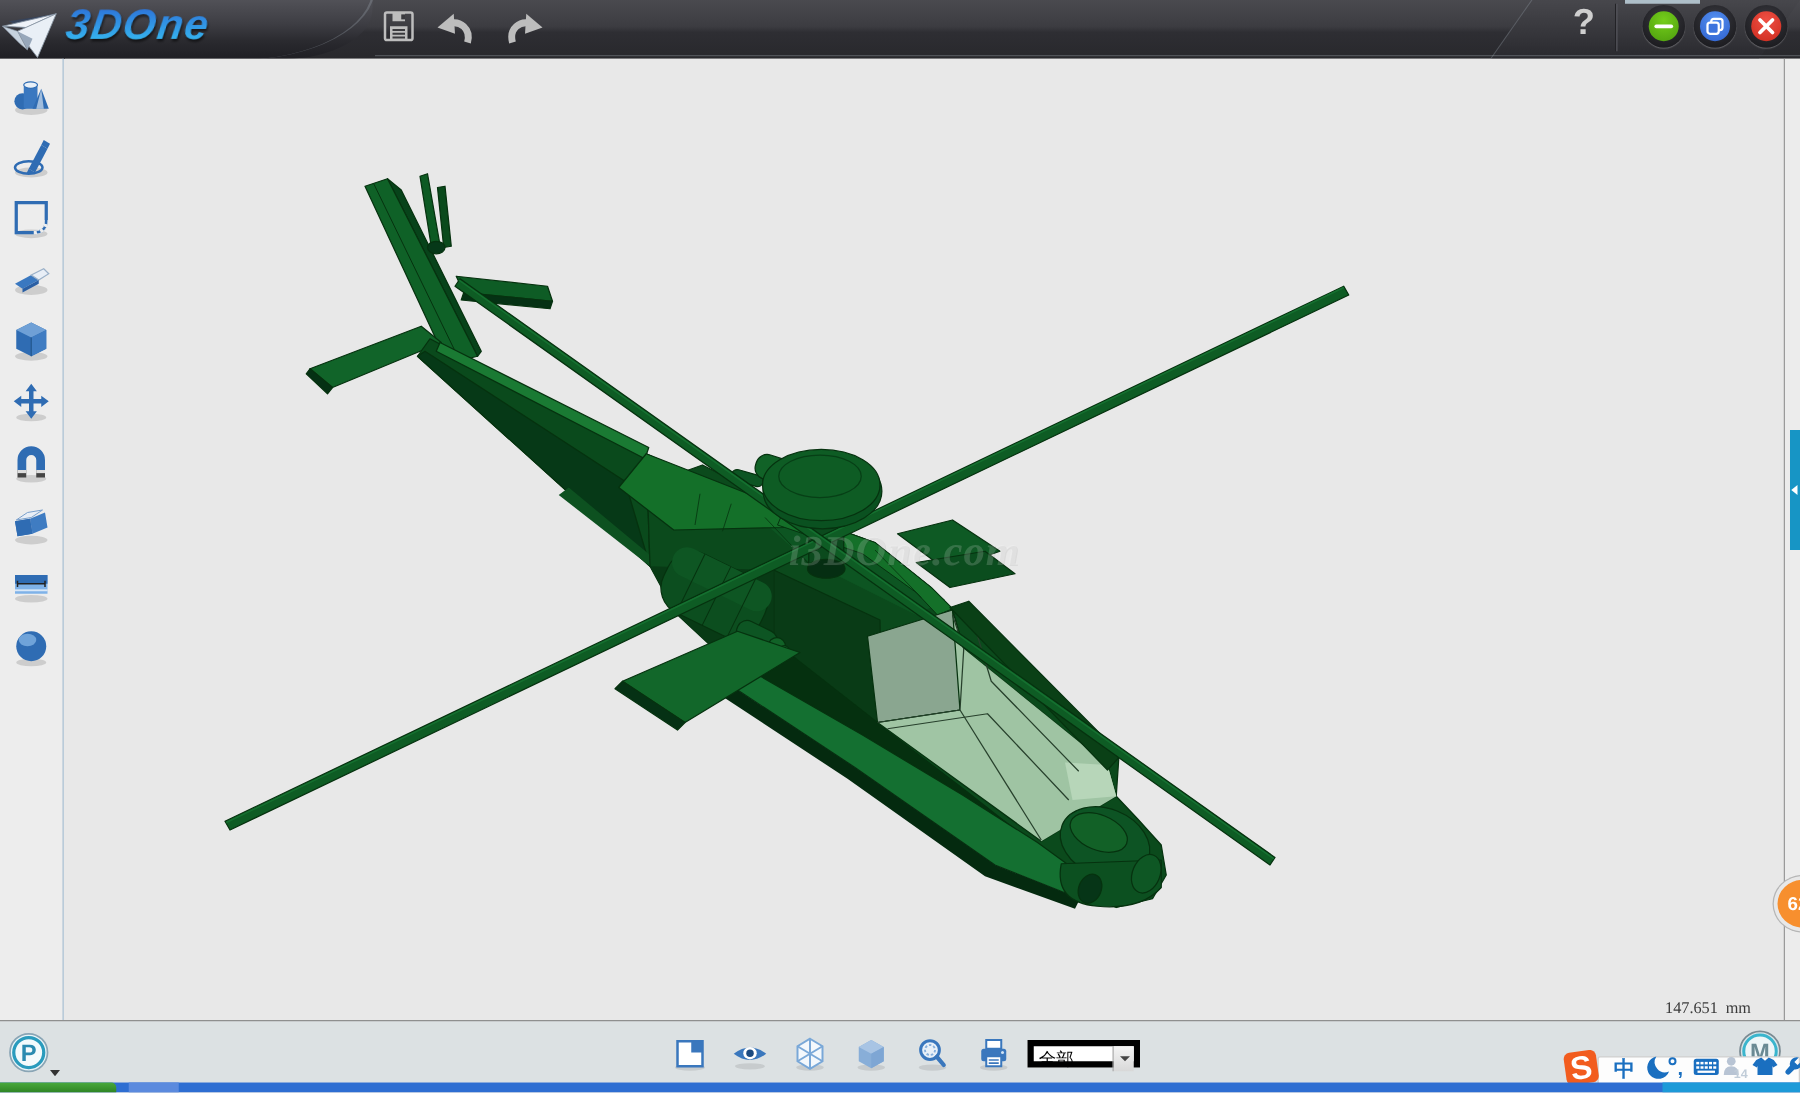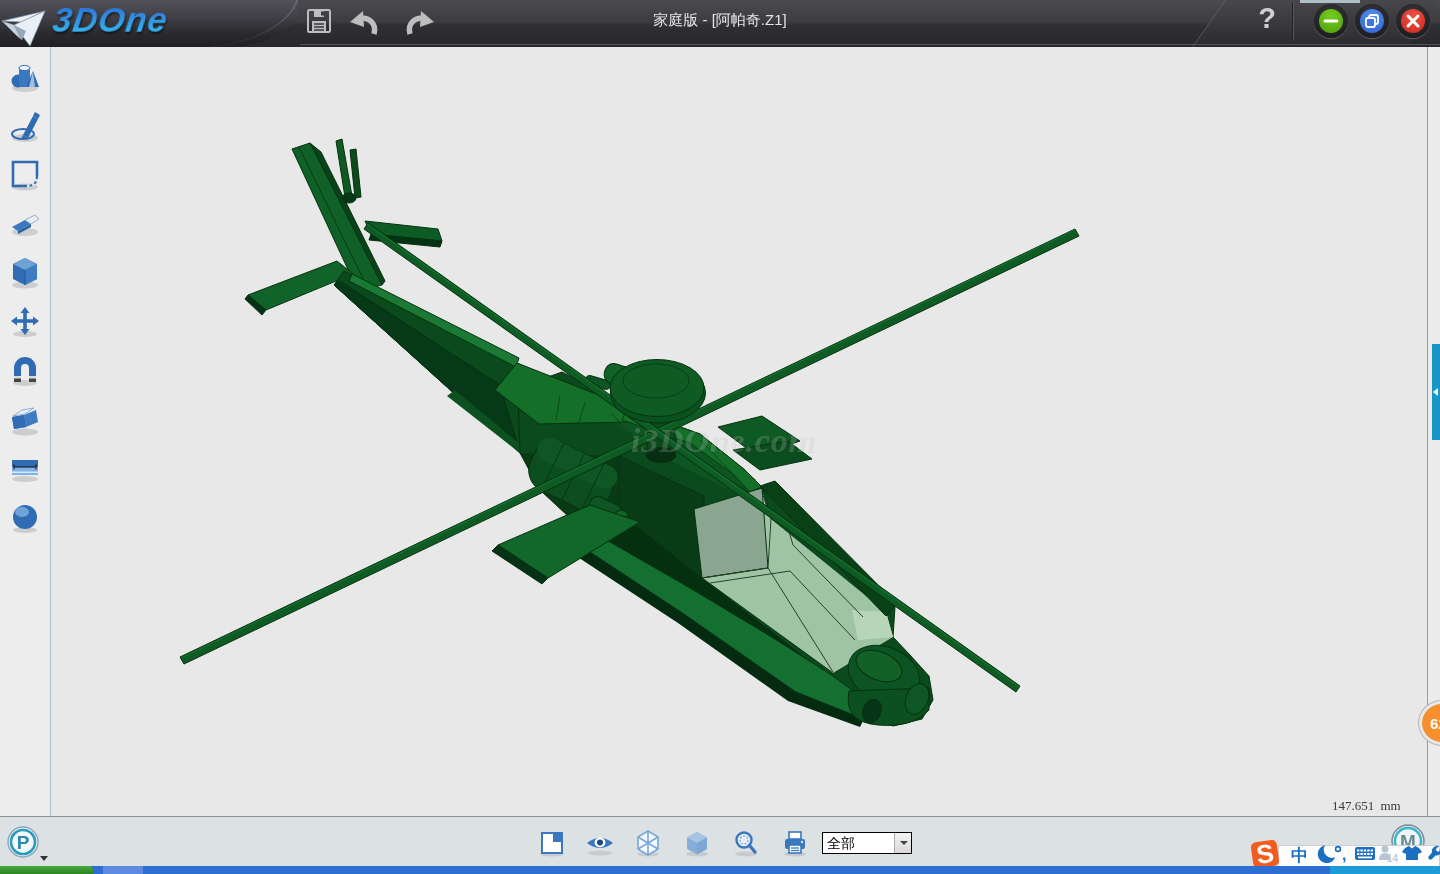--- a/index.html
+++ b/index.html
@@ -60,21 +60,21 @@
     border-radius:50%; background:#f78f2e; border:3px solid #e8e8e8;
     box-shadow:0 0 0 1px #b5b5b5; color:#fff; font-weight:bold; font-size:15px;
     line-height:40px; text-indent:8px; }
   #measure { position:absolute; left:1332px; top:798px; width:110px;
     font-family:"Liberation Serif", serif; font-size:13px; color:#3a3a3a; word-spacing:3px; }
 
   
   #bottombar { position:absolute; left:0; top:816px; width:1440px; height:50px;
     background:#dce1e3; border-top:1px solid #8f8f8f; }
   #dropdown { position:absolute; left:822px; top:832px; width:90px; height:22px;
-    background:#fff; border:1px solid #000000; font-size:14px; color:#000;
+    background:#fff; border:5px solid #000000; font-size:14px; color:#000;
     line-height:20px; padding-left:4px; }
   #dropdown .btn { position:absolute; right:0px; top:0px; width:17px; height:20px;
     background:linear-gradient(#f4f4f4,#d8d8d8); border-left:1px solid #aaa; }
   #dropdown .btn:after { content:""; position:absolute; left:5px; top:8px;
     border-left:4px solid transparent; border-right:4px solid transparent;
     border-top:4px solid #444; }
 
   
   #taskbar { position:absolute; left:0; top:866px; width:1440px; height:8px;
     background:#2e6ed2; }
@@ -99,21 +99,20 @@
     <div style="position:absolute;left:1225px;top:0;width:215px;height:47px;transform:skewX(-35deg);transform-origin:0 0;background:linear-gradient(#47474c,#29292e);border-left:1px solid rgba(170,180,190,0.28);"></div>
     <div id="barline"></div>
     <svg id="plane" width="60" height="50" viewBox="0 0 60 50" style="position:absolute;left:1px;top:2px;">
       <polygon points="6,15 44,9 28,25" fill="#37445c"></polygon>
       <polygon points="1,19 44,9 20,20" fill="#eef2f8" stroke="#7e8c9c" stroke-width="0.7"></polygon>
       <polygon points="13,23 44,9 29,44" fill="#e9eff6" stroke="#8a97a5" stroke-width="0.7"></polygon>
       <polygon points="13,23 21,38 25,29" fill="#97a7ba"></polygon>
       <polygon points="1,19 13,23 21,38 15,33" fill="#c6d2de" stroke="#8a97a5" stroke-width="0.5"></polygon>
     </svg>
     <div class="logotext">3DOne</div>
-    <div id="wintitle">家庭版 - [阿帕奇.Z1]</div>
 
     <svg width="130" height="30" viewBox="0 0 130 30" style="position:absolute;left:305px;top:8px;">
       <g stroke="#bdbdbd" fill="none" stroke-width="2">
         <rect x="3" y="2" width="22" height="22" rx="1.5"></rect>
         <rect x="9" y="2" width="10" height="7" fill="#bdbdbd" stroke="none"></rect>
         <rect x="16" y="3.5" width="3" height="4" fill="#3a3a3e" stroke="none"></rect>
         <rect x="7" y="13" width="14" height="11" fill="#bdbdbd" stroke="none"></rect>
         <g stroke="#3a3a3e" stroke-width="1.5">
           <line x1="9" y1="16" x2="19" y2="16"></line>
             <line x1="9" y1="19" x2="19" y2="19"></line>

